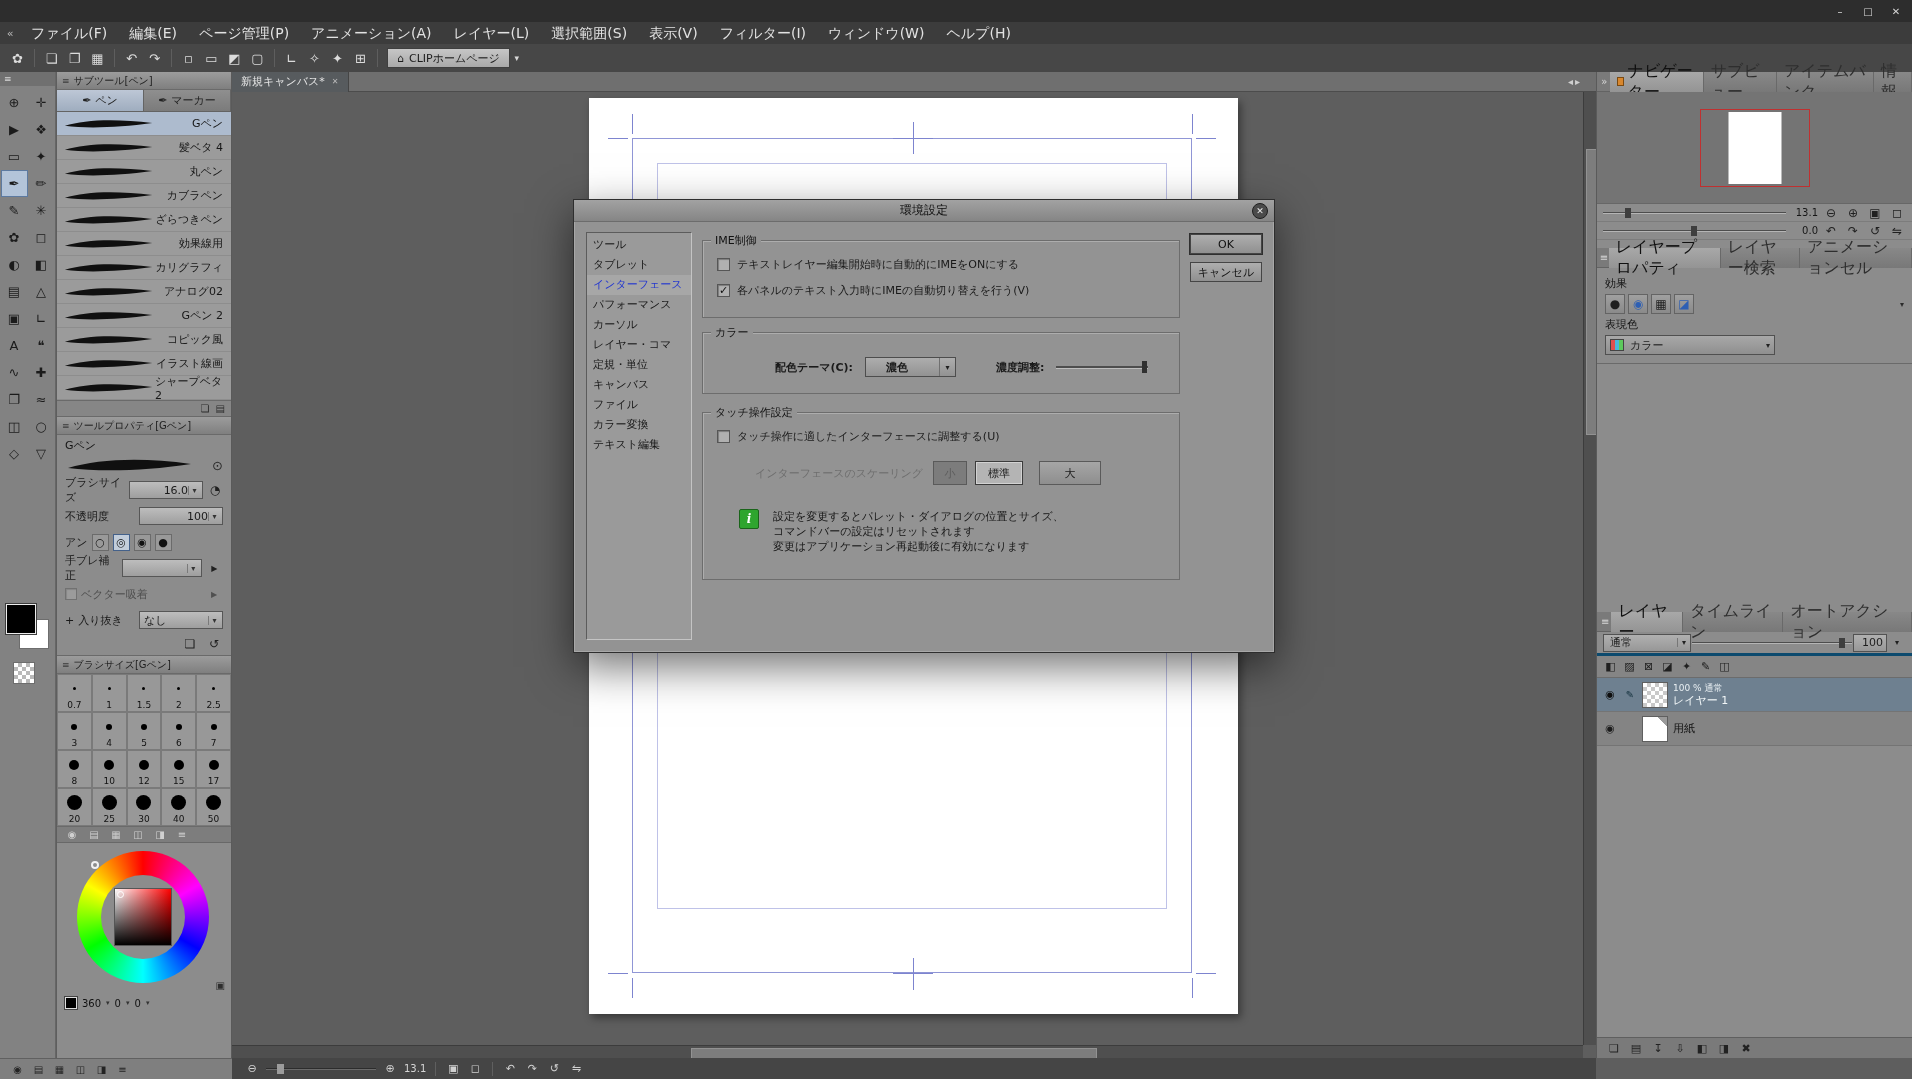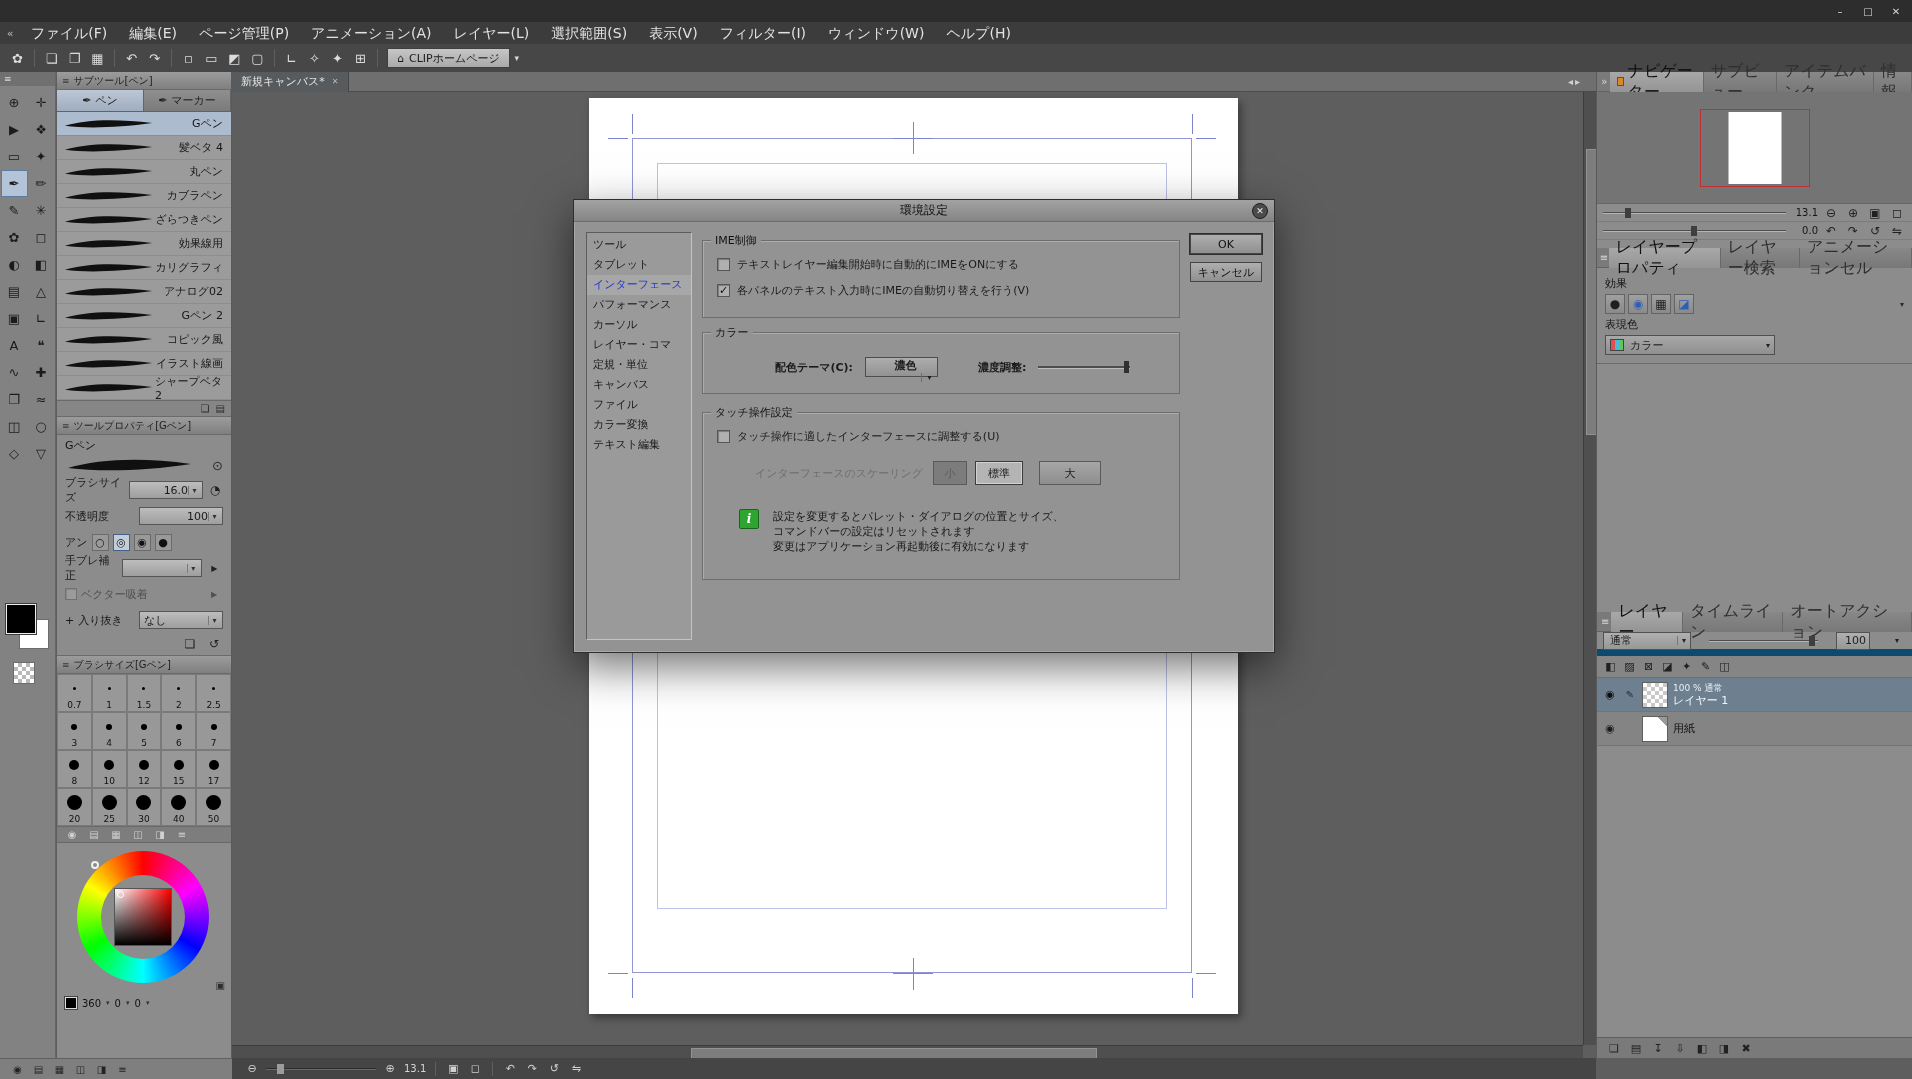--- a/index.html
+++ b/index.html
@@ -109,21 +109,21 @@
   .lp-content{padding:5px 8px 8px 8px;border-bottom:1px solid #6a6a6a;background:#8c8c8c;}
   .lp-label{font-size:11px;color:#151515;margin:3px 0;}
   .fx-row{display:flex;align-items:center;gap:3px;}
   .fx{width:20px;height:20px;display:inline-flex;align-items:center;justify-content:center;background:linear-gradient(#a0a0a0,#8a8a8a);border:1px solid #646464;font-size:12px;color:#1f1f1f;}
   .fx.blue{color:#2d5fb4;}
   .fx-dd{margin-left:auto;color:#2c2c2c;font-size:8px;}
   .expr-dd{display:flex;align-items:center;gap:6px;width:170px;height:20px;background:linear-gradient(#a8a8a8,#8f8f8f);border:1px solid #505050;padding:0 4px;font-size:11px;}
   .expr-chip{width:14px;height:12px;background:linear-gradient(to right,#e05050 0 33%,#49b8dd 33% 66%,#5cc95c 66%);border:1px solid #444;}
   .expr-dd .arr{margin-left:auto;font-size:8px;color:#222;}
   .gapfill{background:#8c8c8c;}
-  .blend-row{display:flex;align-items:center;gap:18px;height:24px;padding:0 6px;border-bottom:7px solid #0c4a6e;}
+  .blend-row{display:flex;align-items:center;gap:1px;height:24px;padding:0 6px;border-bottom:3px solid #0c4a6e;}
   .blend-dd{display:flex;align-items:center;width:88px;height:18px;background:linear-gradient(#b0b0b0,#979797);border:1px solid #525252;font-size:11px;padding-left:6px;}
   .blend-dd .arr{margin-left:auto;width:13px;text-align:center;font-size:8px;color:#222;border-left:1px solid #777;}
   .op-val{width:34px;height:18px;background:linear-gradient(#b0b0b0,#979797);border:1px solid #525252;display:flex;align-items:center;justify-content:flex-end;padding-right:3px;font-size:11px;}
   .ltools{display:flex;align-items:center;gap:2px;height:22px;padding:0 5px;border-bottom:1px solid #6c6c6c;background:#858585;}
   .ltools .sicon{width:17px;height:17px;font-size:11px;}
   .layer-list{background:#848484;}
   .layer-row{display:flex;align-items:center;gap:5px;height:34px;padding:0 5px;border-bottom:1px solid #747474;}
   .layer-row.selected{background:#6e8090;}
   .eye{width:16px;text-align:center;color:#1c1c1c;font-size:11px;}
   .layer-row.selected .eye{color:#0e0e0e;}
@@ -158,21 +158,21 @@
   .dbtn.cancel{left:616px;top:62px;}
   .grp{position:absolute;border:1px solid #6d6d6d;box-shadow:inset 1px 1px 0 #adadad;}
   .grp.ime{left:128px;top:40px;width:478px;height:78px;}
   .grp.colorg{left:128px;top:132px;width:478px;height:62px;}
   .grp.touch{left:128px;top:212px;width:478px;height:168px;}
   .gtitle{position:absolute;top:-8px;left:8px;background:#939393;padding:0 4px;font-size:11px;color:#121212;}
   .cbrow{position:absolute;display:flex;align-items:center;gap:7px;font-size:11px;color:#1a1a1a;}
   .cb{width:13px;height:13px;background:#b0b0b0;border:1px solid #565656;box-shadow:inset 1px 1px 1px rgba(0,0,0,.3);display:flex;align-items:center;justify-content:center;font-size:11px;font-weight:bold;color:#0c0c0c;flex:none;}
   .crow{position:absolute;left:10px;top:24px;display:flex;align-items:center;gap:12px;font-size:11px;color:#1a1a1a;width:458px;font-weight:bold;}
   .lbl-r{width:140px;text-align:right;}
-  .dd{width:73px;height:20px;background:linear-gradient(#adadad,#929292);border:1px solid #4d4d4d;display:flex;align-items:center;font-size:11px;padding-left:8px;flex-direction:column;}
+  .dd{width:91px;height:20px;background:linear-gradient(#adadad,#929292);border:1px solid #4d4d4d;display:flex;align-items:center;font-size:11px;padding-left:20px;}
   .dd .arr{margin-left:auto;width:16px;height:100%;border-left:1px solid #707070;display:flex;align-items:center;justify-content:center;font-size:8px;color:#1f1f1f;}
   .slider{width:92px;height:14px;position:relative;}
   .slider .groove{position:absolute;left:0;right:0;top:6px;height:3px;background:#4d4d4d;border-bottom:1px solid #bdbdbd;}
   .slider .sthumb{position:absolute;right:1px;top:1px;width:5px;height:12px;background:#303030;}
   .scalerow{position:absolute;left:0;top:48px;display:flex;align-items:center;font-size:11px;}
   .scale-lbl{margin-left:52px;color:#6e6e6e;}
   .sbtn{height:24px;display:flex;align-items:center;justify-content:center;font-size:11px;border:1px solid #5a5a5a;font-family:inherit;}
   .sbtn.small{width:34px;margin-left:10px;background:#7c7c7c;color:#5c5c5c;}
   .sbtn.std{width:48px;margin-left:8px;background:#b4b4b4;color:#1c1c1c;border:1px solid #3c3c3c;box-shadow:inset 0 0 0 1px #d2d2d2;}
   .sbtn.large{width:62px;margin-left:16px;background:linear-gradient(#a6a6a6,#8e8e8e);color:#1c1c1c;}

